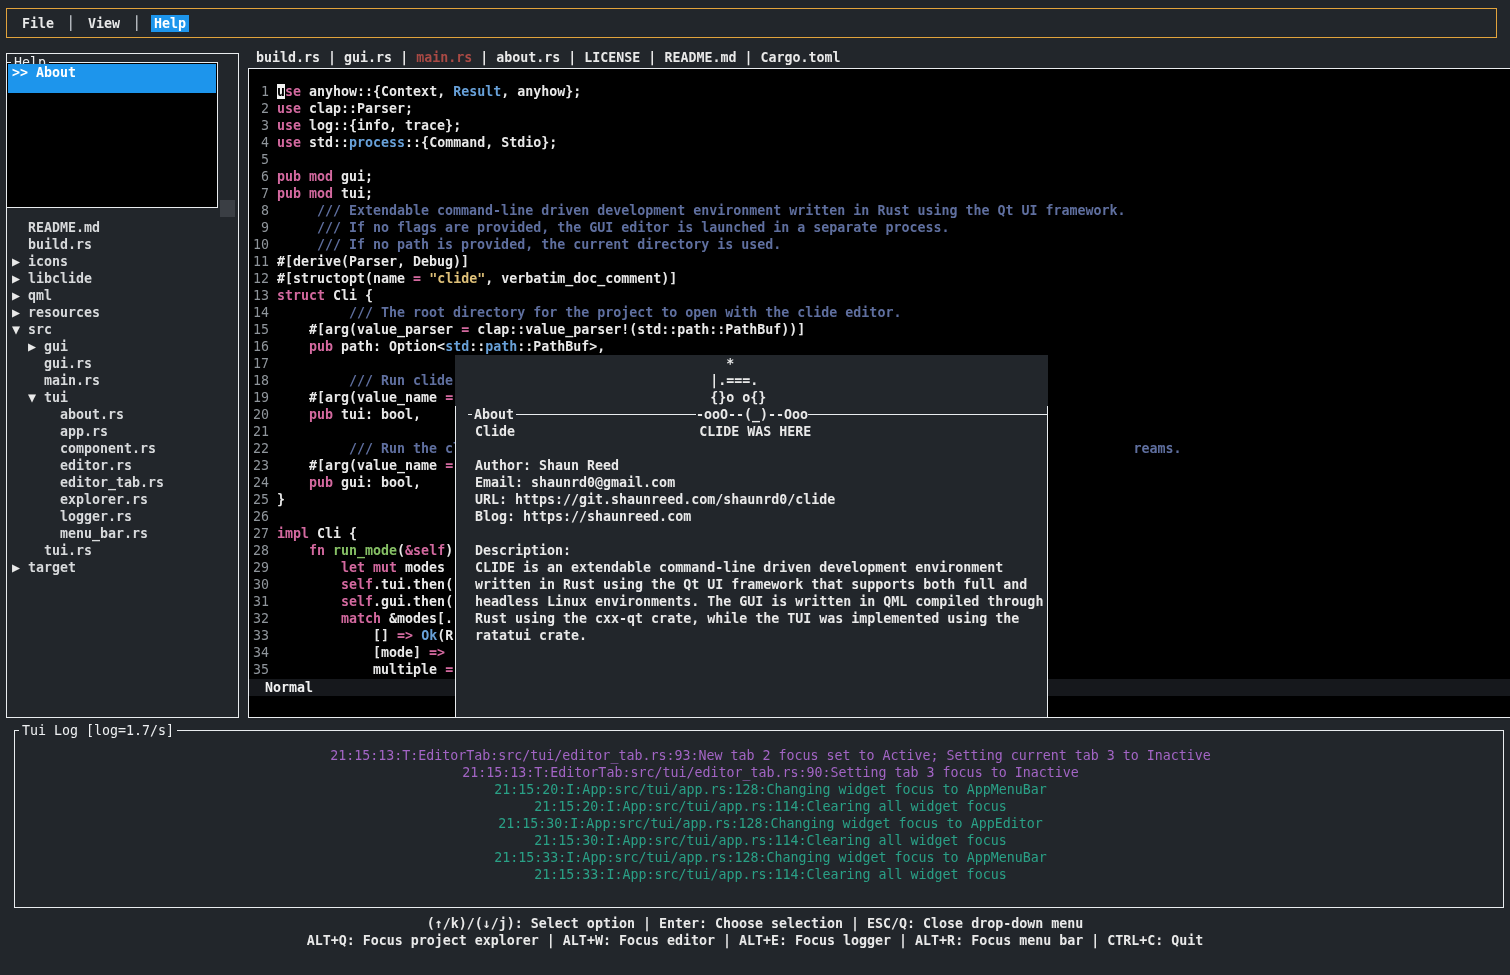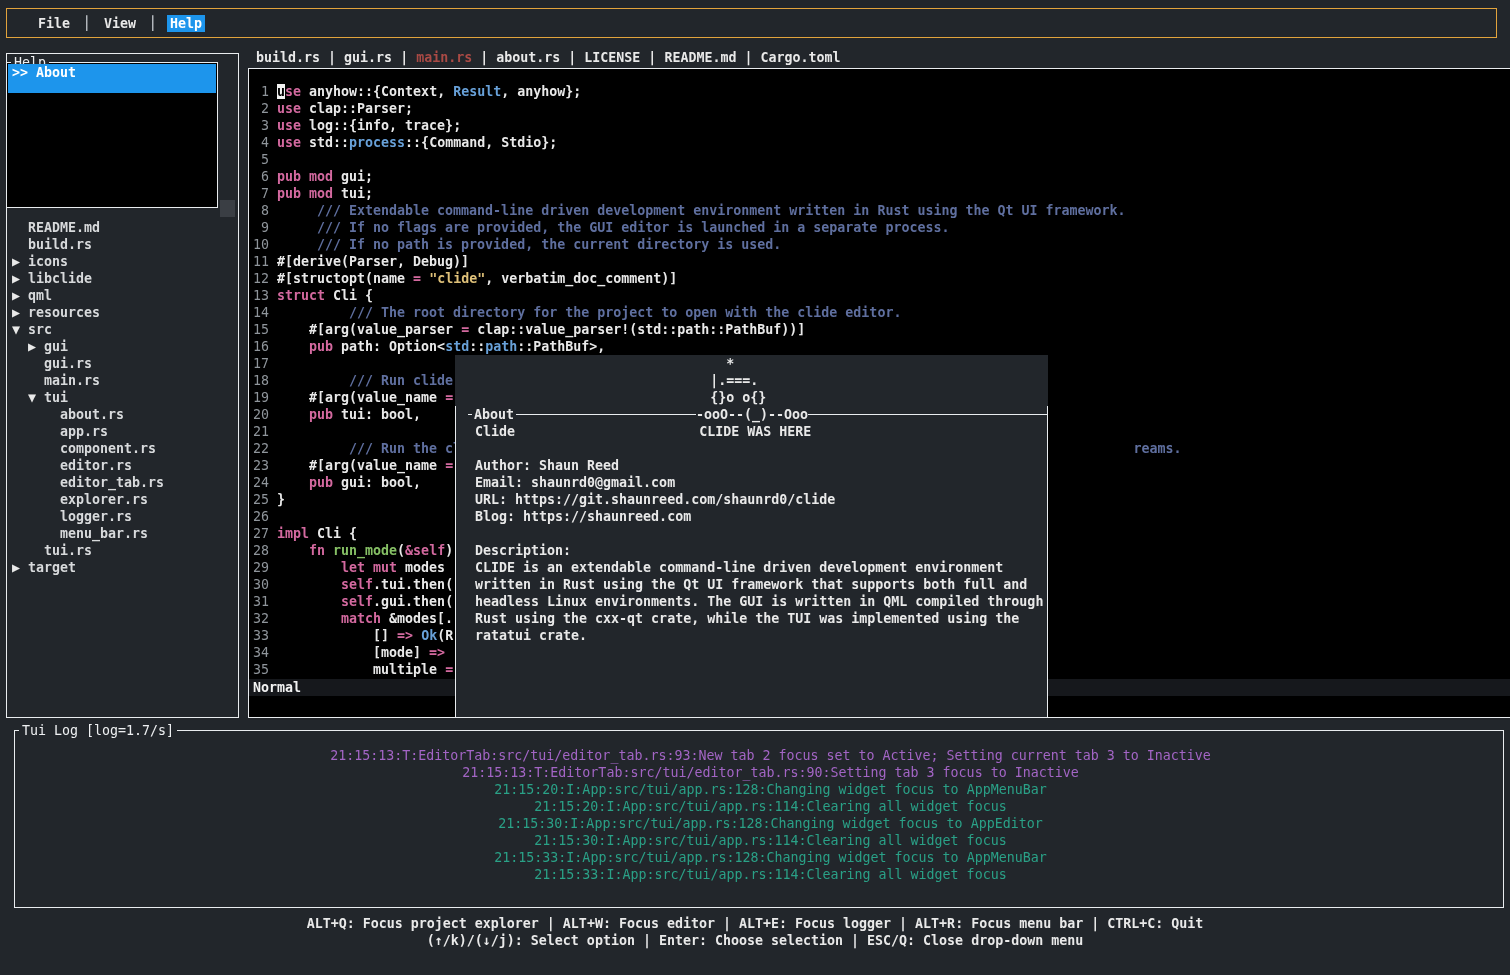--- a/index.html
+++ b/index.html
@@ -1,21 +1,21 @@
 <!DOCTYPE html>
 <html style="--bg: #22262b; --panel-border: #e9ecef; --accent: #1d95ec; --orange-border: #e2a33c; --rust-orange: #e5832f; --tab-red: #aa4a45; --pink: #d3699f; --blue: #68a1d9; --doc: #5f6f9f; --yellow: #dfc179; --green: #86c065; --gray-ln: #8f959b; --tree: #d8dadc; --log-trace: #a365c5; --log-info: #2aa187; --strip: #16181c; --scroll: #3a3e44;"><head>
 <meta charset="utf-8">
 <style>
   html,body{margin:0;padding:0;background:var(--bg,#22262b);width:1510px;height:975px;overflow:hidden;}
   *{box-sizing:border-box;}
   body{font-family:"DejaVu Sans Mono",monospace;font-size:13.3px;line-height:17px;color:#e9e9e9;}
   .mono{white-space:pre;}
 
   
-  .menubar{position:absolute;left:6px;top:8px;width:1491px;height:30px;border:1px solid var(--orange-border);display:flex;align-items:center;padding-left:28px;font-weight:bold;}
+  .menubar{position:absolute;left:6px;top:8px;width:1491px;height:30px;border:1px solid var(--orange-border);display:flex;align-items:center;padding-left:12px;font-weight:bold;}
   .menubar .sep{margin:0 10px;color:#dfe3e8;}
   .menubar .mi{padding:0 3px;}
   .menubar .mi.active{background:var(--accent);color:#fff;}
 
   
   .explorer{position:absolute;left:6px;top:53px;width:233px;height:665px;border:1px solid var(--panel-border);}
   .tree{position:absolute;top:165px;left:0;right:0;font-weight:bold;color:var(--tree);}
   .trow{height:17px;padding-left:5px;white-space:pre;}
   .trow .arrow{color:#e9e9e9;}
   .scroll-thumb{position:absolute;left:220px;top:200px;width:15px;height:17px;background:var(--scroll);}
@@ -34,21 +34,21 @@
   .editor{position:absolute;left:248px;top:68px;width:1509px;height:650px;background:#000;border:1px solid var(--panel-border);}
   .rust-badge{position:absolute;top:-9px;right:8px;color:var(--rust-orange);background:var(--bg);padding:0 3px;font-weight:bold;}
   .code{position:absolute;top:14px;left:0;right:0;font-weight:bold;}
   .cl{display:flex;height:17px;}
   .cl .ln{width:20px;text-align:right;color:var(--gray-ln);flex:none;font-weight:normal;}
   .cl .ct{margin-left:8px;white-space:pre;}
   .c-k{color:var(--pink);} .c-w{color:#e9e9e9;} .c-t{color:var(--blue);}
   .c-d{color:var(--doc);margin-left:40px;} .c-s{color:var(--yellow);} .c-f{color:var(--green);}
   .c-cur{background:#f2f2f2;color:#000;}
   .strip{position:absolute;top:610px;left:0;right:0;height:17px;background:var(--strip);}
-  .strip .mode{padding-left:4px;font-weight:bold;color:#f2f2f2;}
+  .strip .mode{padding-left:16px;font-weight:bold;color:#f2f2f2;}
 
   
   .popup{position:absolute;left:455px;top:355px;width:593px;height:363px;background:var(--bg);z-index:5;font-weight:bold;}
   .pa-art{margin:0;padding:0 0 0 7px;height:51px;}
   .pa-box{position:absolute;top:51px;left:0;right:0;bottom:0;border:1px solid var(--panel-border);border-top:none;padding-left:12px;}
   .pa-topline{position:relative;height:17px;}
   .pa-topline::before{content:"";position:absolute;left:0;right:0;top:8px;border-top:1px solid var(--panel-border);}
   .pa-title{position:absolute;left:4px;top:0;background:var(--bg);padding:0 2px;}
   .pa-bart{position:absolute;left:228px;top:0;background:var(--bg);}
   .pa-body{margin:0;padding-left:7px;}
@@ -292,17 +292,17 @@
         <div class="logline lv-info">21:15:20:I:App:src/tui/app.rs:128:Changing widget focus to AppMenuBar</div>
         <div class="logline lv-info">21:15:20:I:App:src/tui/app.rs:114:Clearing all widget focus</div>
         <div class="logline lv-info">21:15:30:I:App:src/tui/app.rs:128:Changing widget focus to AppEditor</div>
         <div class="logline lv-info">21:15:30:I:App:src/tui/app.rs:114:Clearing all widget focus</div>
         <div class="logline lv-info">21:15:33:I:App:src/tui/app.rs:128:Changing widget focus to AppMenuBar</div>
         <div class="logline lv-info">21:15:33:I:App:src/tui/app.rs:114:Clearing all widget focus</div>
       </div>
   </div>
 
   <div class="keybar">
+    <div>(↑/k)/(↓/j): Select option | Enter: Choose selection | ESC/Q: Close drop-down menu</div>
     <div>ALT+Q: Focus project explorer | ALT+W: Focus editor | ALT+E: Focus logger | ALT+R: Focus menu bar | CTRL+C: Quit</div>
-    <div>(↑/k)/(↓/j): Select option | Enter: Choose selection | ESC/Q: Close drop-down menu</div>
   </div>
 
 </div>
 
 </body></html>

